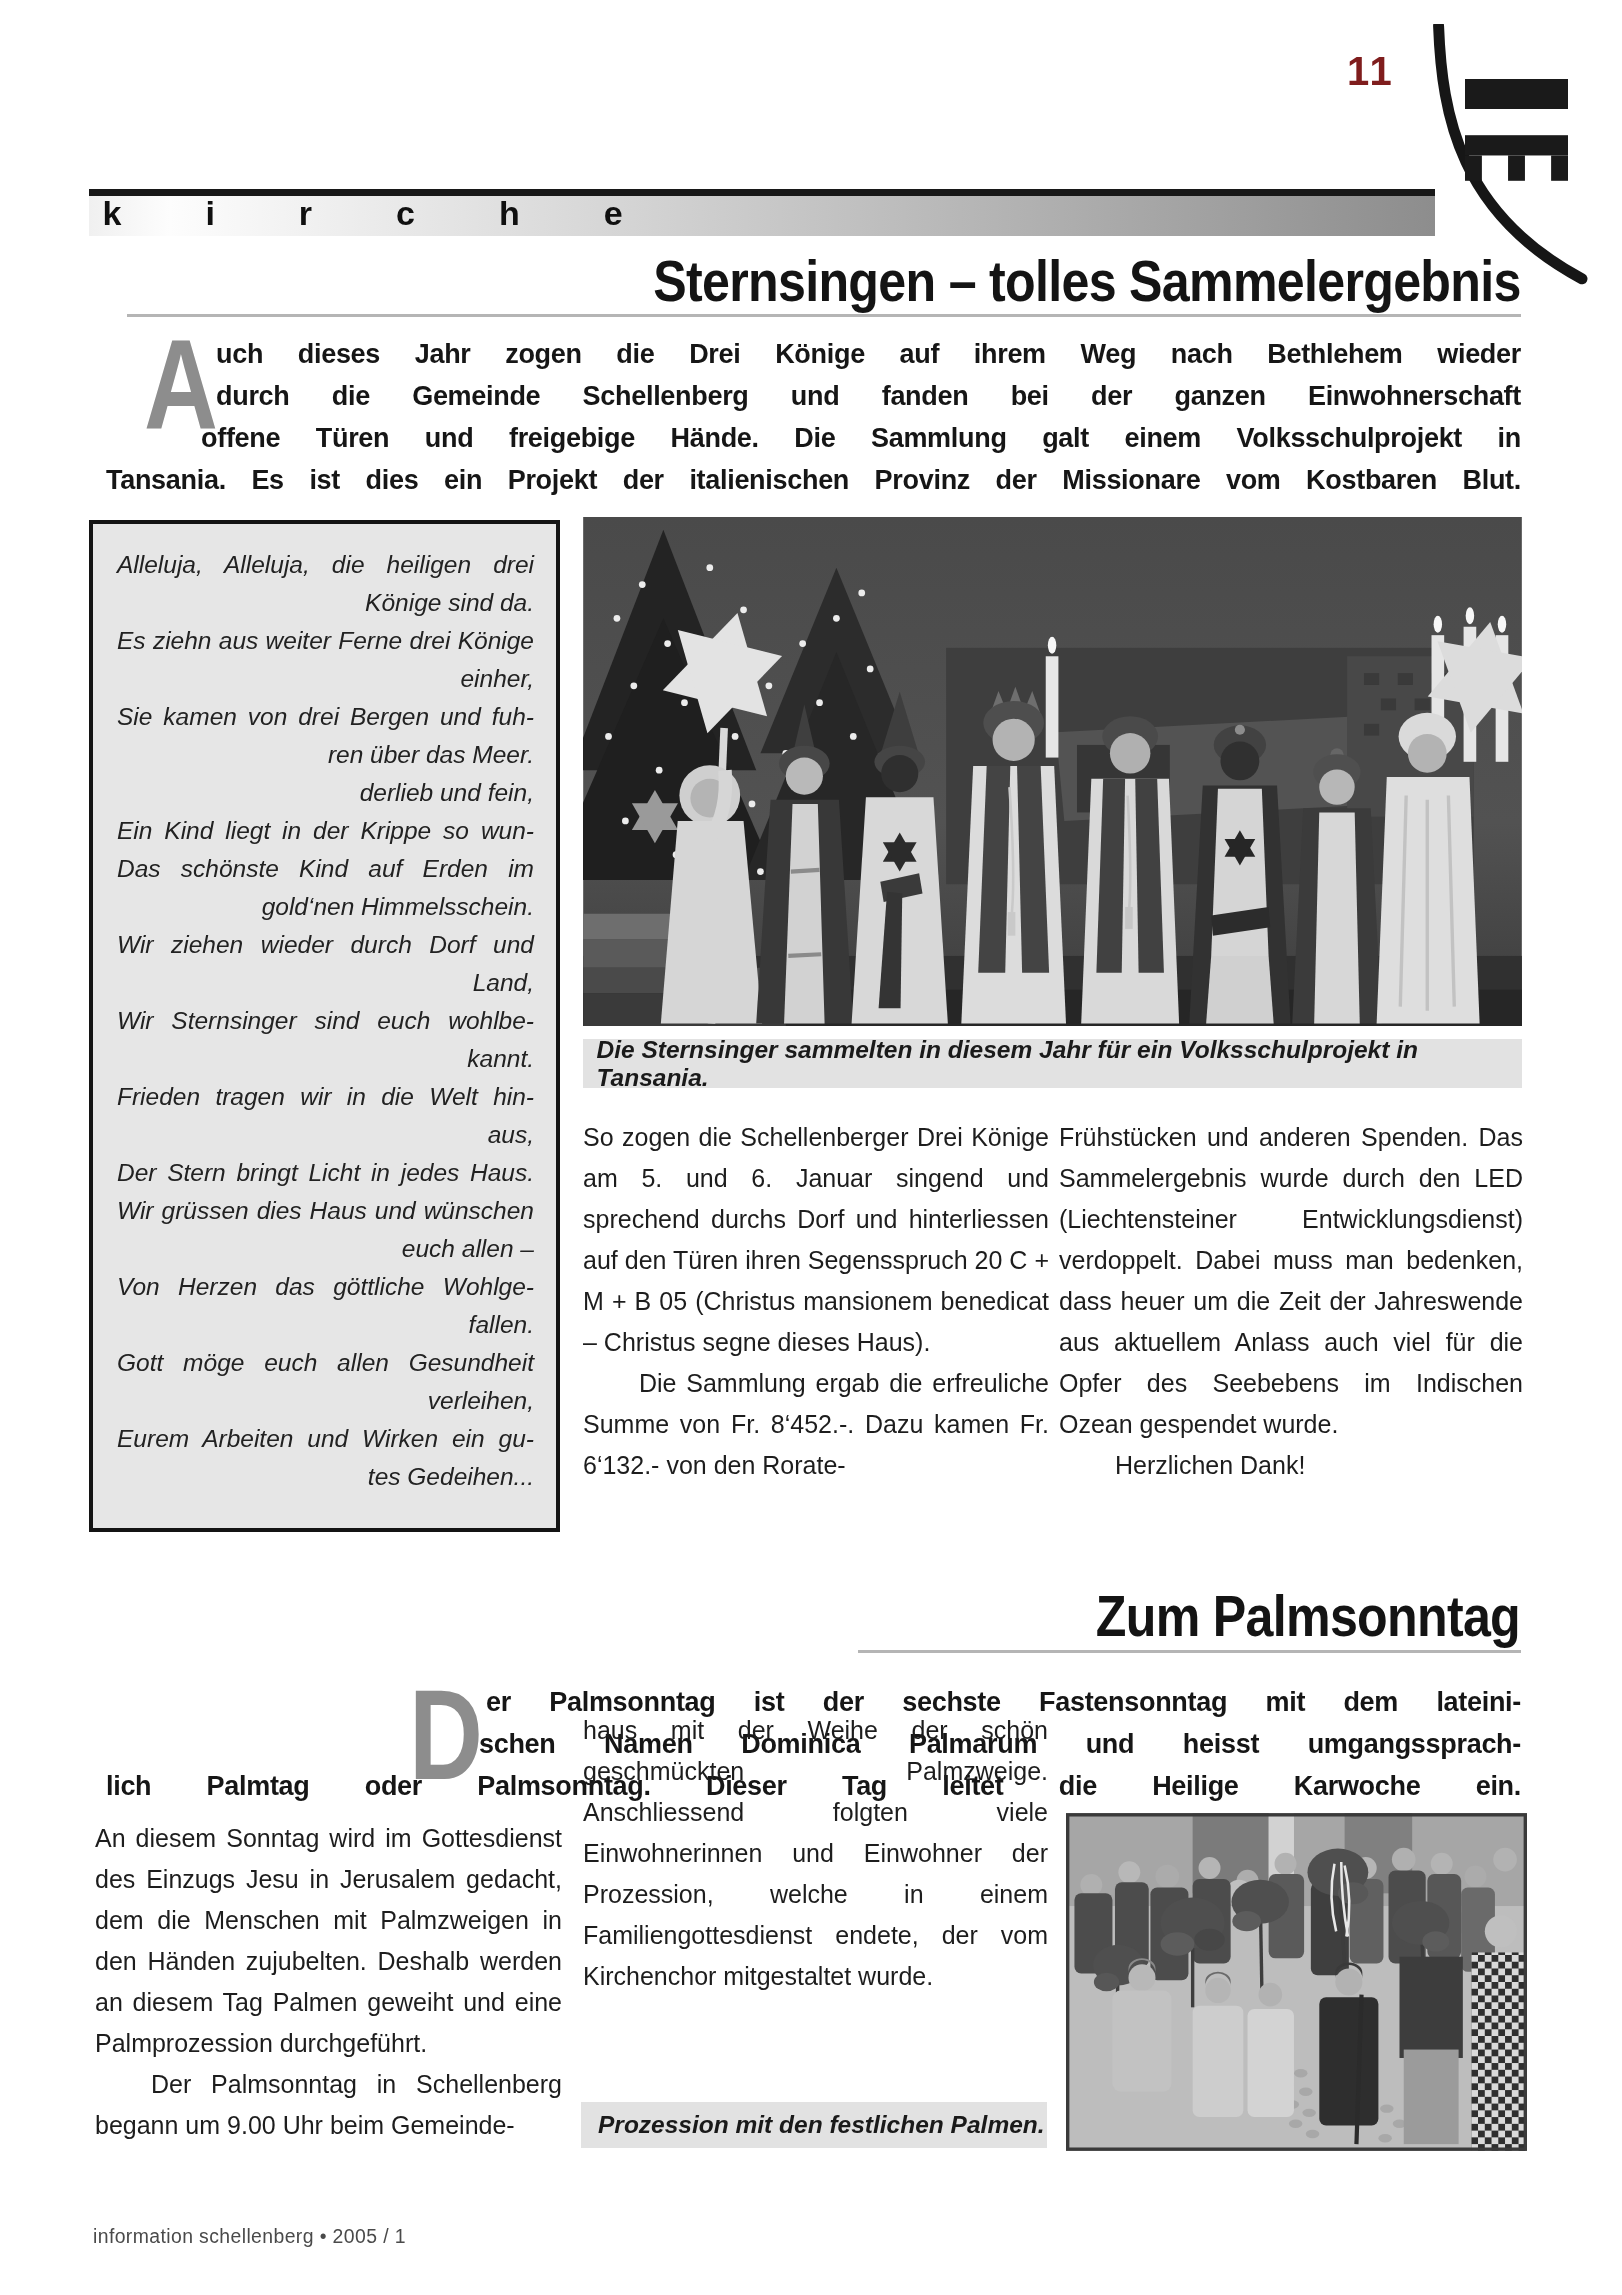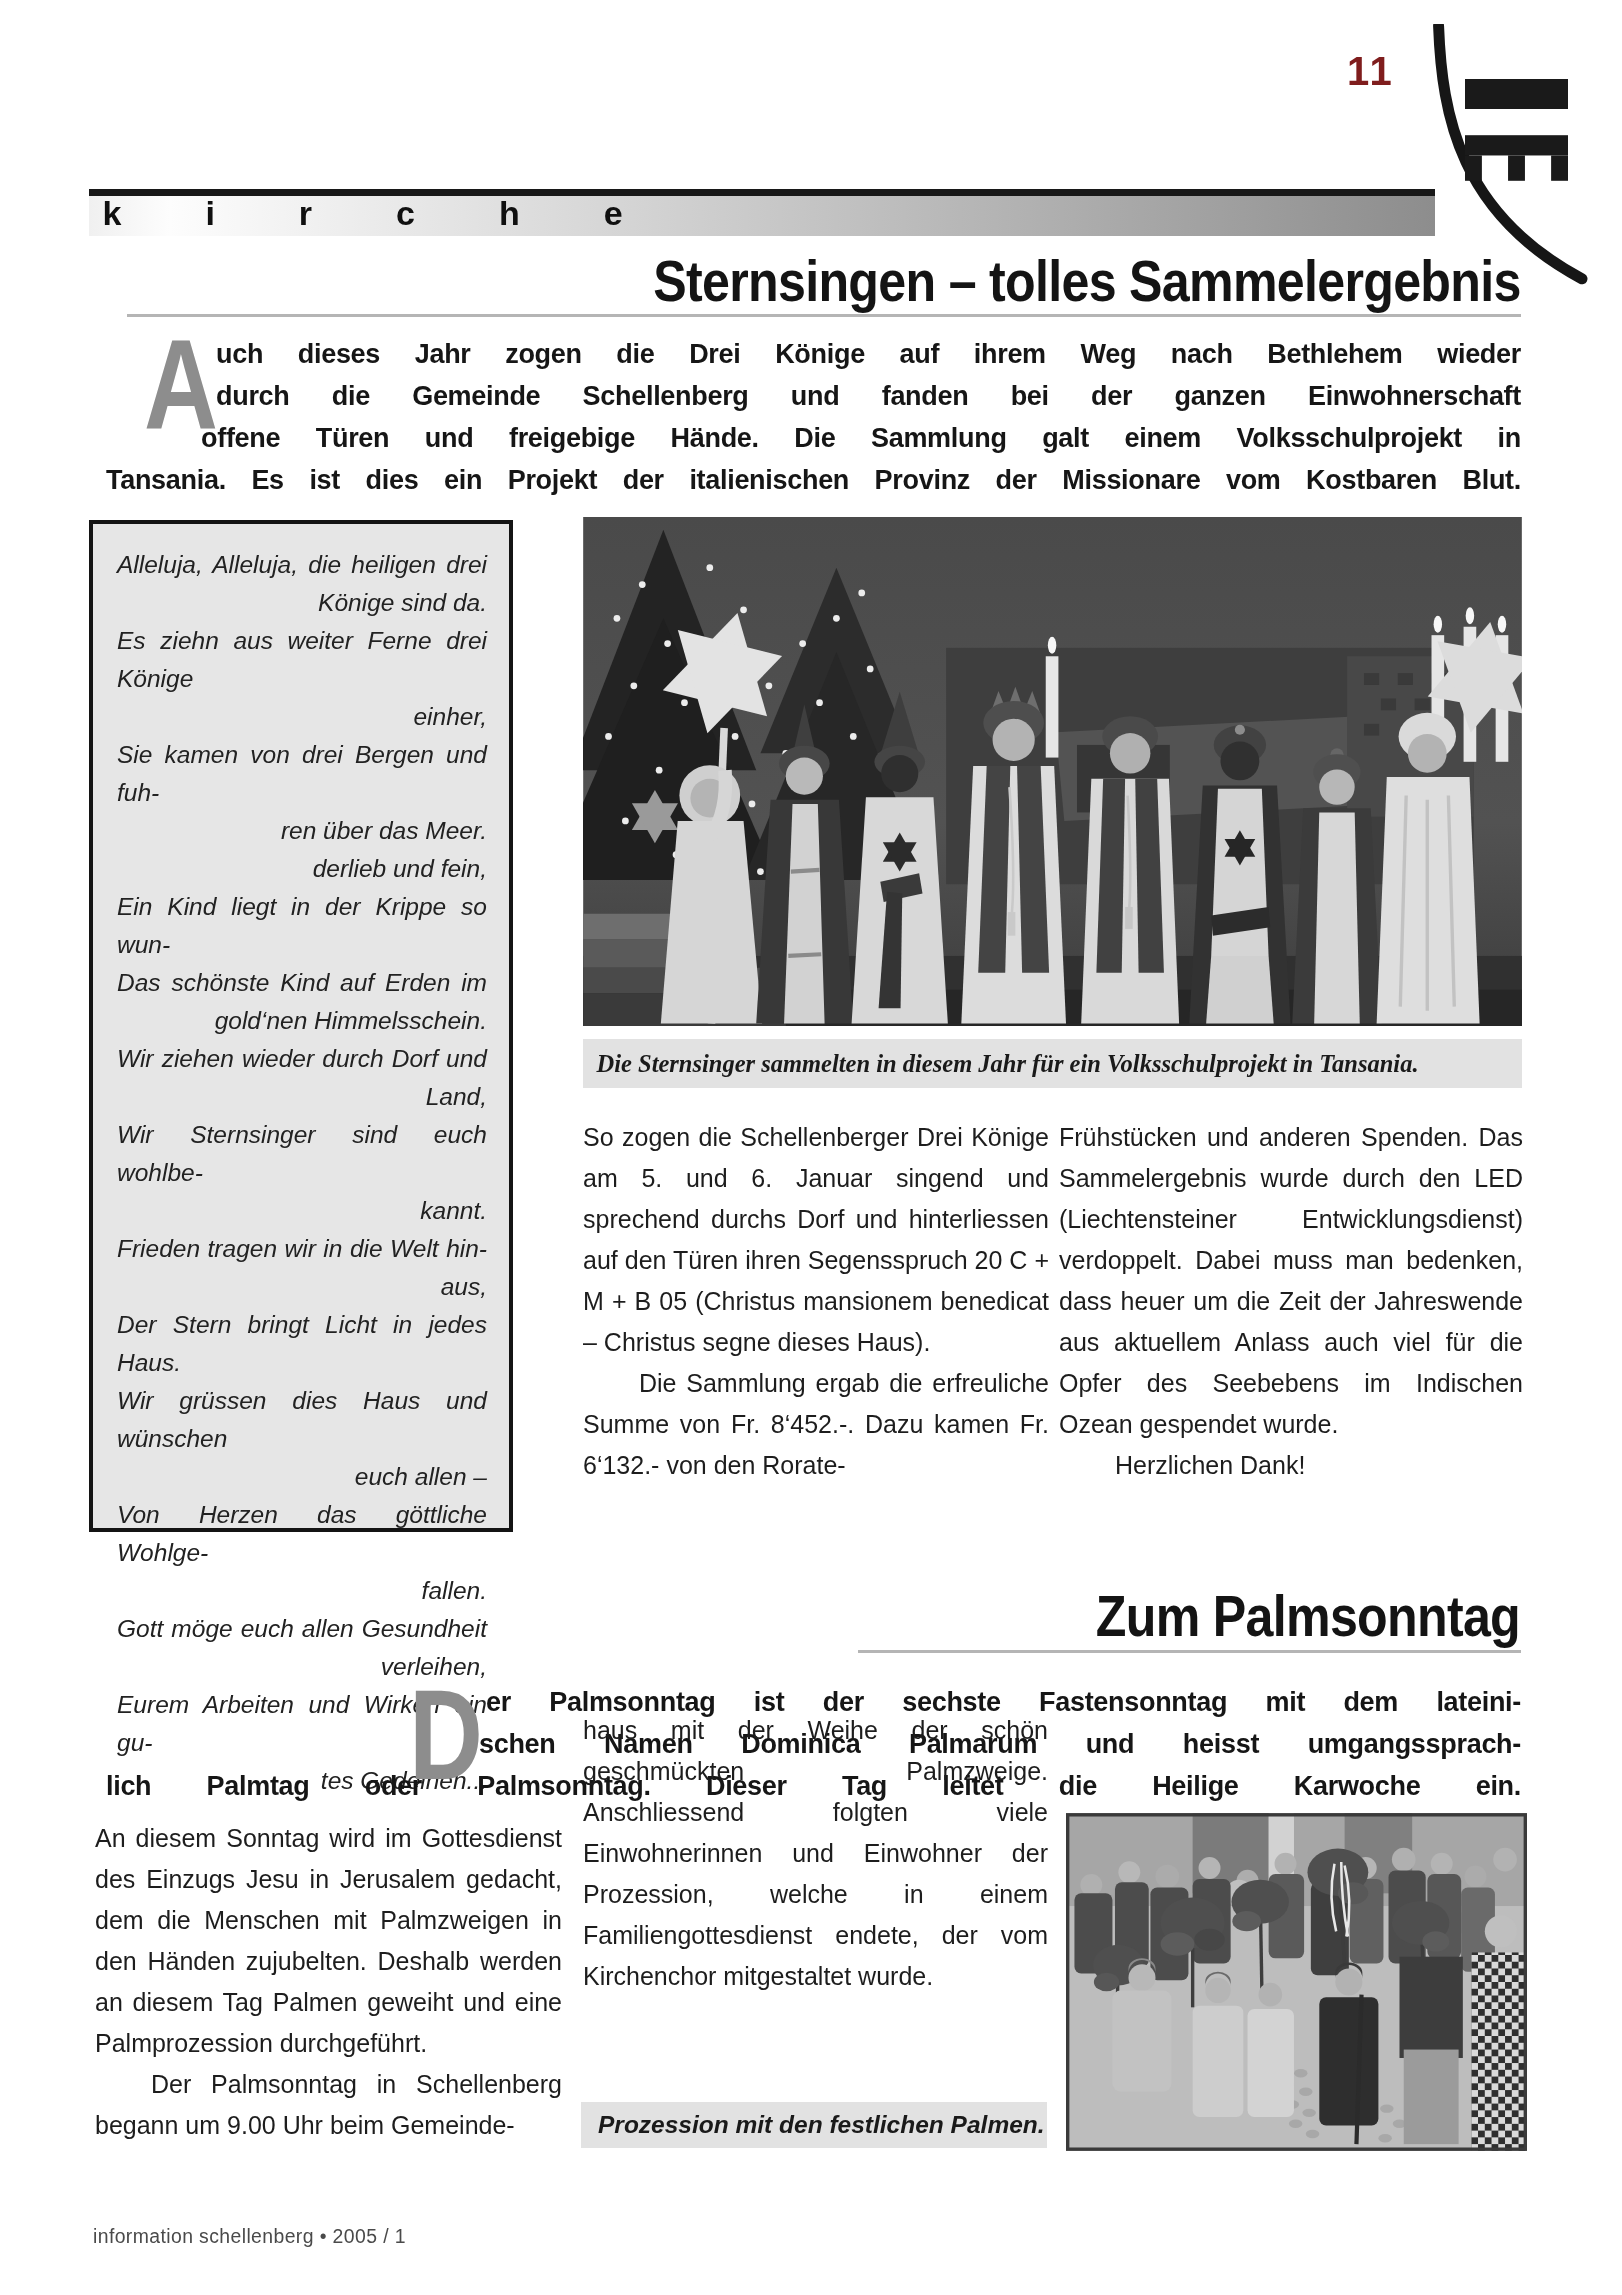--- a/index.html
+++ b/index.html
@@ -35,36 +35,36 @@
   .intro{position:absolute;left:106px;width:1415px;font-weight:700;font-size:27px;color:#161616;letter-spacing:-0.3px;}
   .intro1{top:333px;}
   .intro2{top:1681px;}
   .il{line-height:42px;text-align:justify;text-align-last:justify;}
   .p130{padding-left:110px;}
   .p112{padding-left:95px;}
   .p450{padding-left:380px;}
   .p442{padding-left:373px;}
 
   
-  .poem-box{position:absolute;left:89px;top:520px;width:424px;height:1012px;background:#e6e6e6;
+  .poem-box{position:absolute;left:89px;top:520px;width:471px;height:1012px;background:#e6e6e6;
             border:4.2px solid #141414;box-sizing:border-box;padding:22px 22px 8px 24px;
             font-style:italic;font-size:24.5px;color:#222;}
   .pline{line-height:38px;text-align:right;}
   .pline.jl{text-align:justify;text-align-last:justify;}
 
   
   .photo{position:absolute;}
   .photo1{left:583px;top:517px;width:939px;height:509px;}
   .photo2{left:1066px;top:1813px;width:461px;height:338px;}
   .photo svg{display:block;}
 
   
   .caption{position:absolute;background:#e2e2e2;font-weight:700;font-style:italic;font-size:24.5px;color:#1a1a1a;
            display:flex;align-items:center;box-sizing:border-box;}
-  .cap1{left:583px;top:1039px;width:939px;height:49px;padding-left:13.5px;font-family:Liberation Serif, serif;}
+  .cap1{left:583px;top:1039px;width:939px;height:49px;padding-left:13.5px;}
   .cap2{left:581px;top:2102px;width:466px;height:46px;padding-left:17px;}
 
   
   .col{position:absolute;font-size:25px;line-height:41px;text-align:justify;color:#1d1d1d;}
   .col p{margin:0;}
   .col p.indent{text-indent:56px;}
   .colA1{left:583px;top:1117px;width:466px;}
   .colA2{left:1059px;top:1117px;width:464px;}
   .colB1{left:95px;top:1818px;width:467px;}
   .colB2{left:583px;top:1710px;width:465px;}

